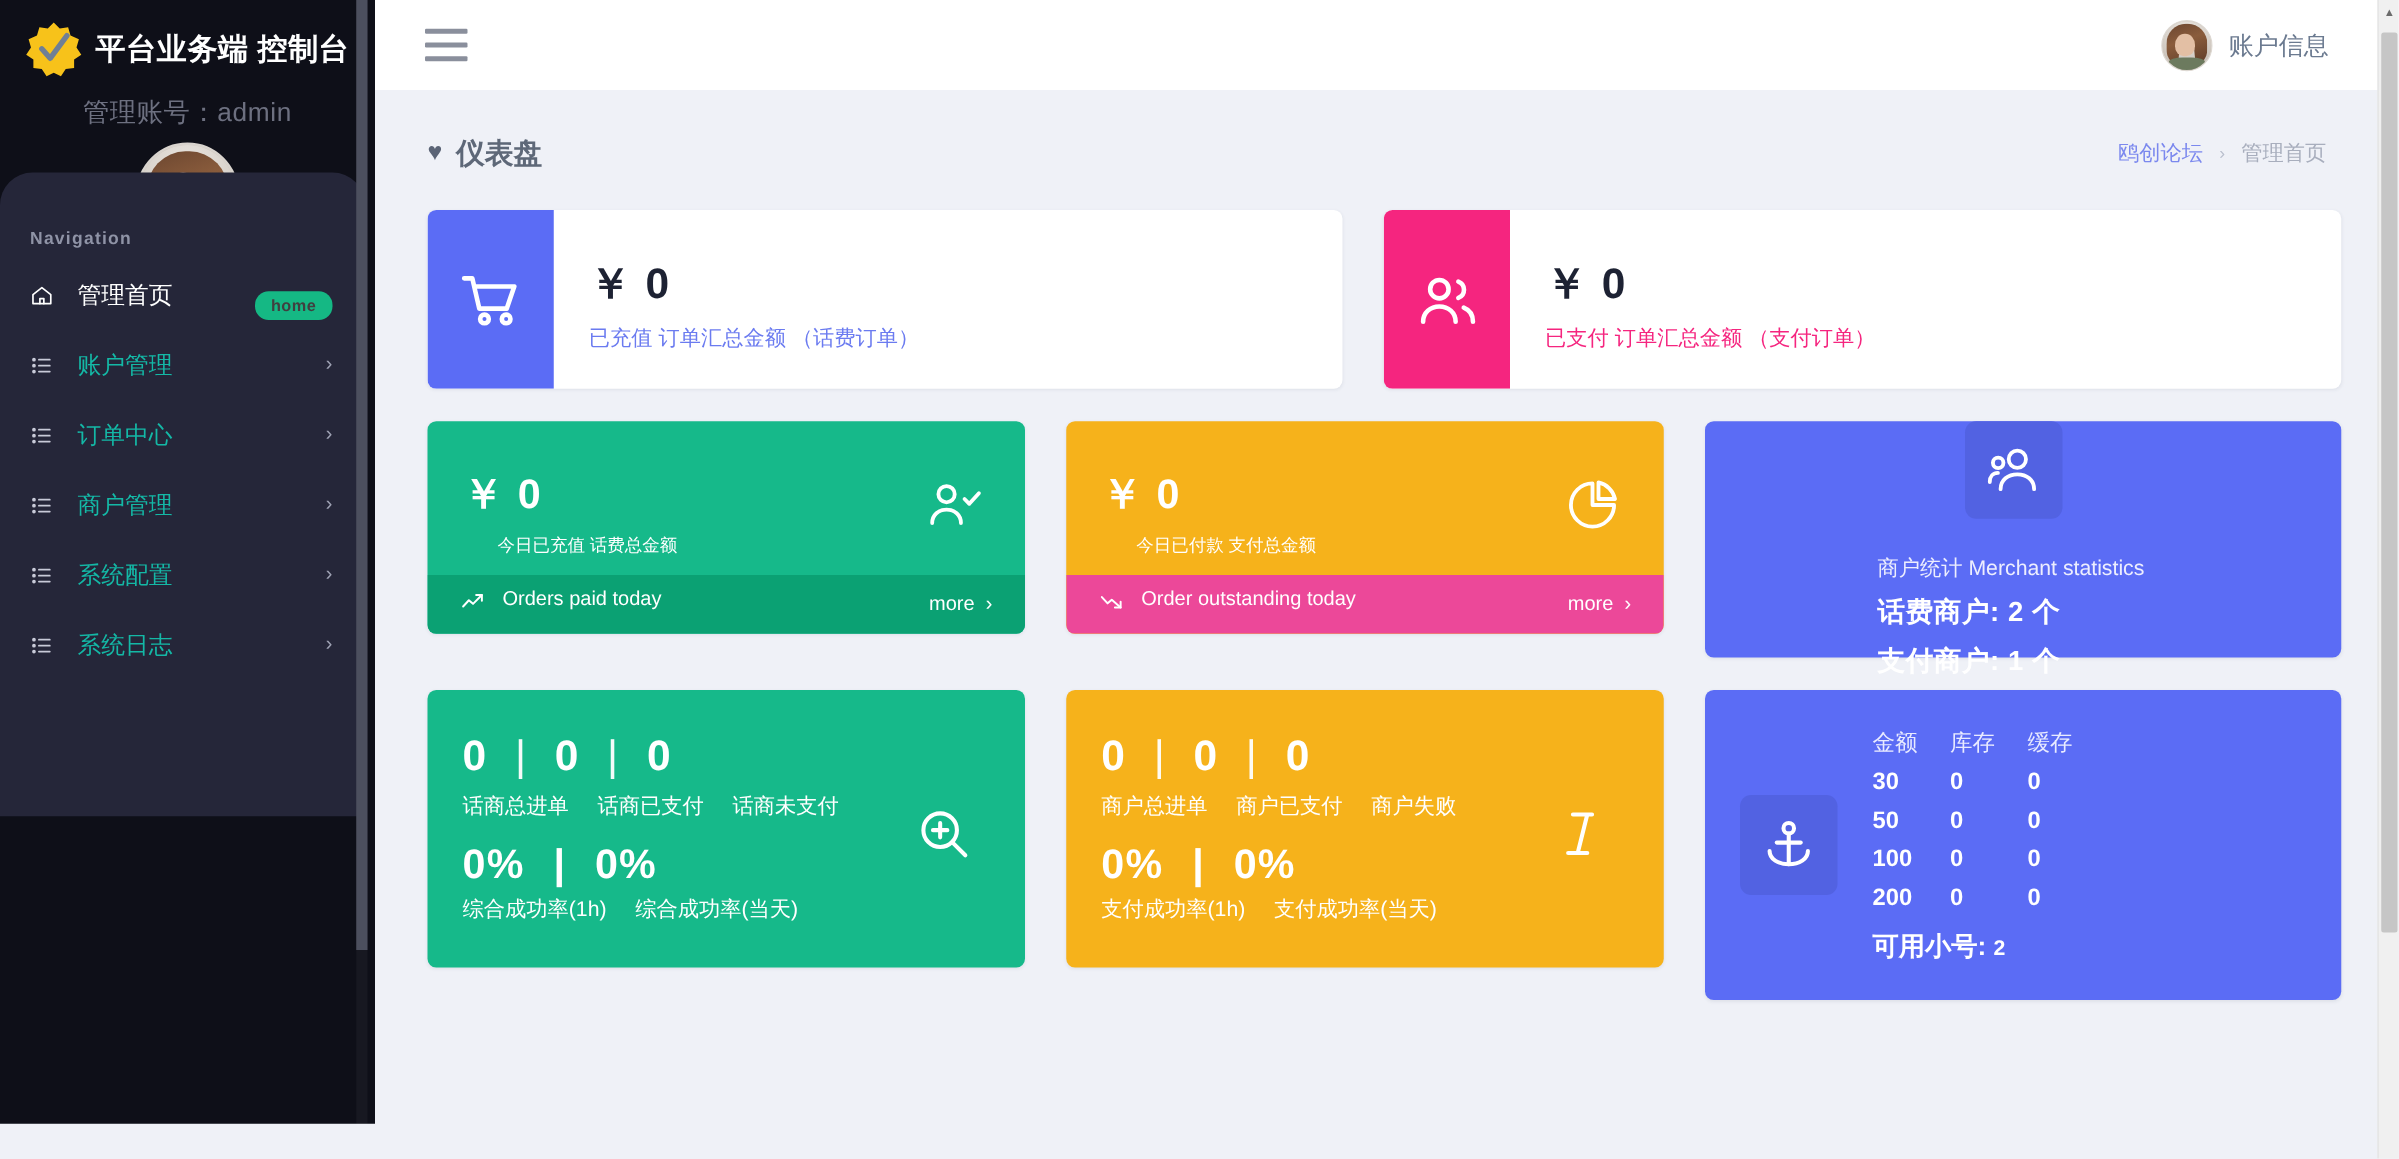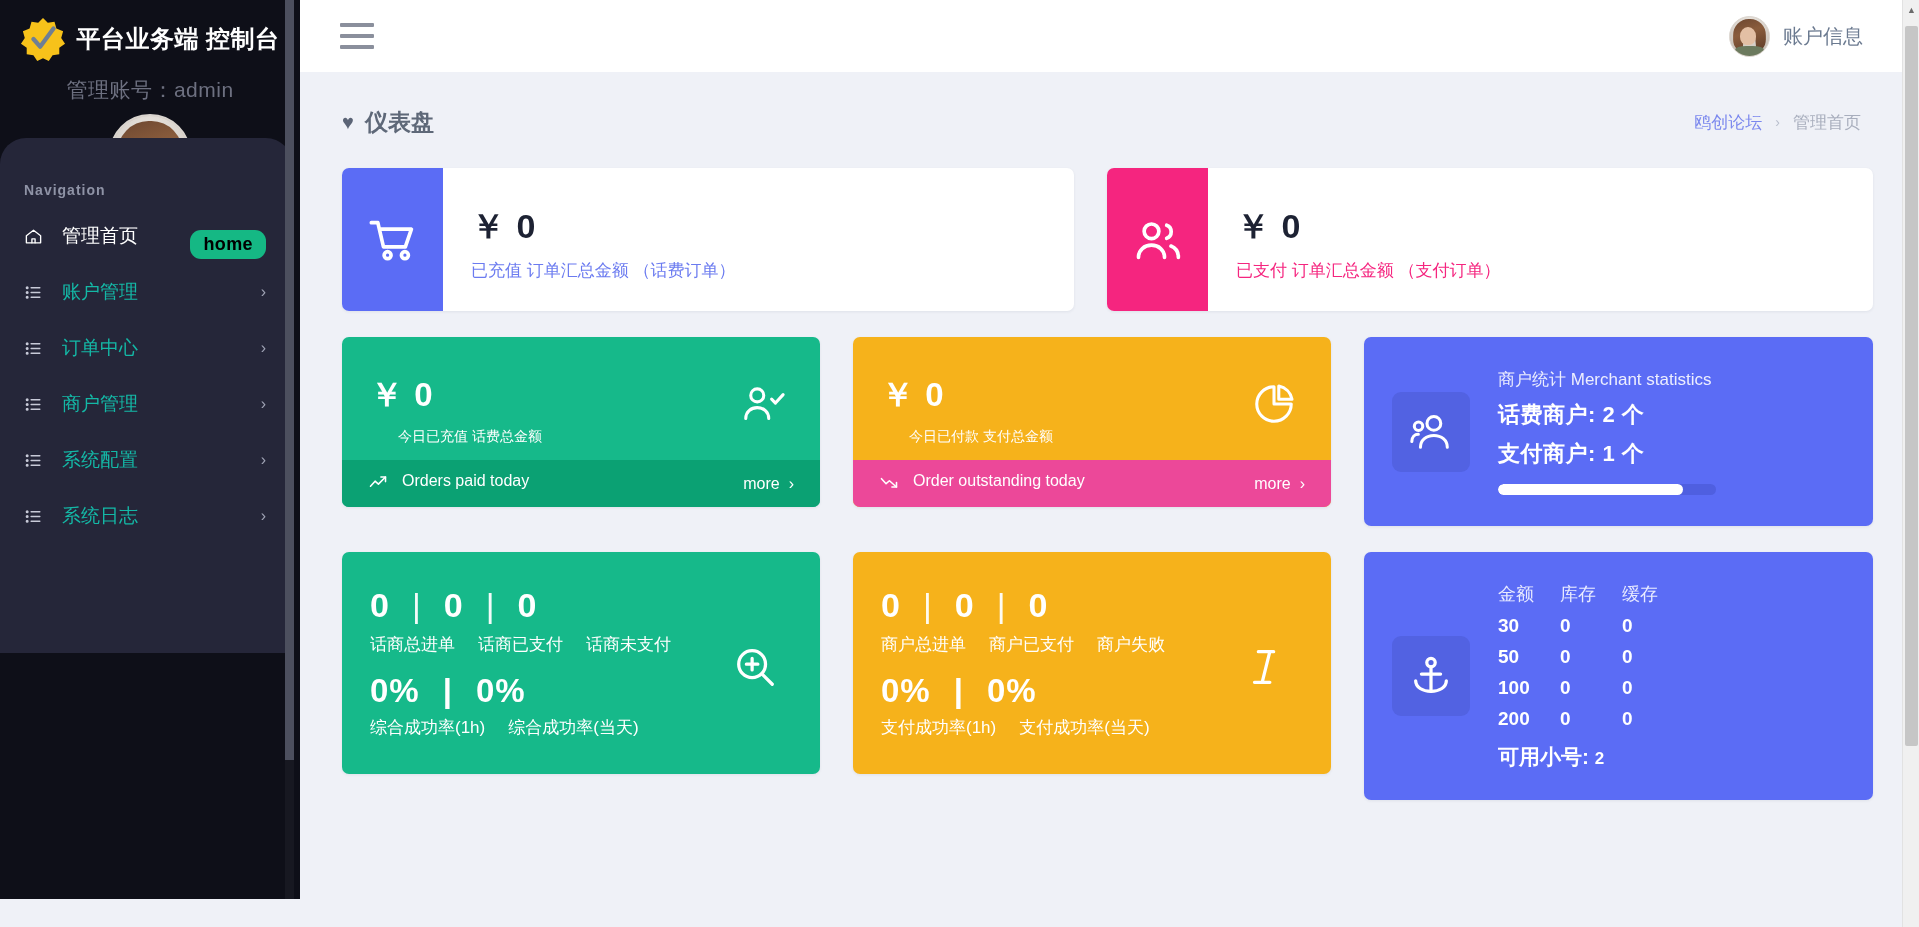--- a/index.html
+++ b/index.html
@@ -65,22 +65,22 @@
     cursor: pointer; position: relative;
   }
   .nav-ico { width: 26px; flex: 0 0 26px; display: flex; align-items: center; }
   .nav-ico svg { width: 19px; height: 19px; display: block; }
   .nav-label {
     color: #14b8a6; font-size: 19px; margin-left: 12px; white-space: nowrap;
   }
   .nav-item.active .nav-label { color: #ffffff; }
   .nav-item.active .nav-ico svg { stroke: #ffffff; }
   .nav-pill {
-    margin-left: auto; background: #15b884; color: #000000;
-    font-size: 18px; font-weight: bold; border-radius: 11px;
+    margin-left: auto; background: #15b884; color: #404040;
+    font-size: 13px; font-weight: bold; border-radius: 11px;
     padding: 4px 13px; letter-spacing: .4px; margin-top: 17px;
   }
   .nav-chev { margin-left: auto; color: #9ea1b3; font-size: 16px; line-height: 1; }
   .sb-scroll {
     position: absolute; right: 6px; top: 0; width: 9px; height: 927px;
     background: rgba(255,255,255,0.04);
   }
   .sb-scroll i {
     position: absolute; left: 0; top: 0; width: 9px; height: 760px;
     background: #4c4f5e; display: block;
@@ -180,21 +180,21 @@
     display: flex; align-items: center; gap: 23px; margin-top: 16px; }
   .bt-psubs { display: flex; gap: 23px; font-size: 17px; color: #fff; margin-top: 6px; }
   .bt-ico { position: absolute; right: 42px; top: 92px; }
   .bt-ico svg { width: 46px; height: 46px; }
 
   
   .bluecard {
     background: #5b6cf5; border-radius: 7px; display: flex; align-items: center;
     box-shadow: 0 1px 3px rgba(40,50,80,0.08); color: #fff;
   }
-  .bluecard.stat { height: 189px; padding: 0 30px 0 28px; gap: 28px; }
+  .bluecard.stat { height: 189px; padding: 0 30px 0 15px; gap: 28px; flex-direction: column; }
   .bc-iconbox { width: 78px; height: 80px; border-radius: 9px; background: #5262e2;
     display: flex; align-items: center; justify-content: center; flex: 0 0 78px; }
   .bc-iconbox svg { width: 46px; height: 46px; }
   .bc-title { font-size: 17px; color: #edeefe; }
   .bc-line { font-size: 22px; font-weight: bold; margin-top: 9px; letter-spacing: .5px; }
   .bc-progress { margin-top: 15px; width: 218px; height: 11px; border-radius: 6px;
     background: #4f5fe0; overflow: hidden; }
   .bc-progress i { display: block; height: 11px; background: #ffffff; border-radius: 6px; }
 
   .bluecard.table { height: 248px; padding: 0 30px 0 28px; gap: 28px; align-items: center; }

